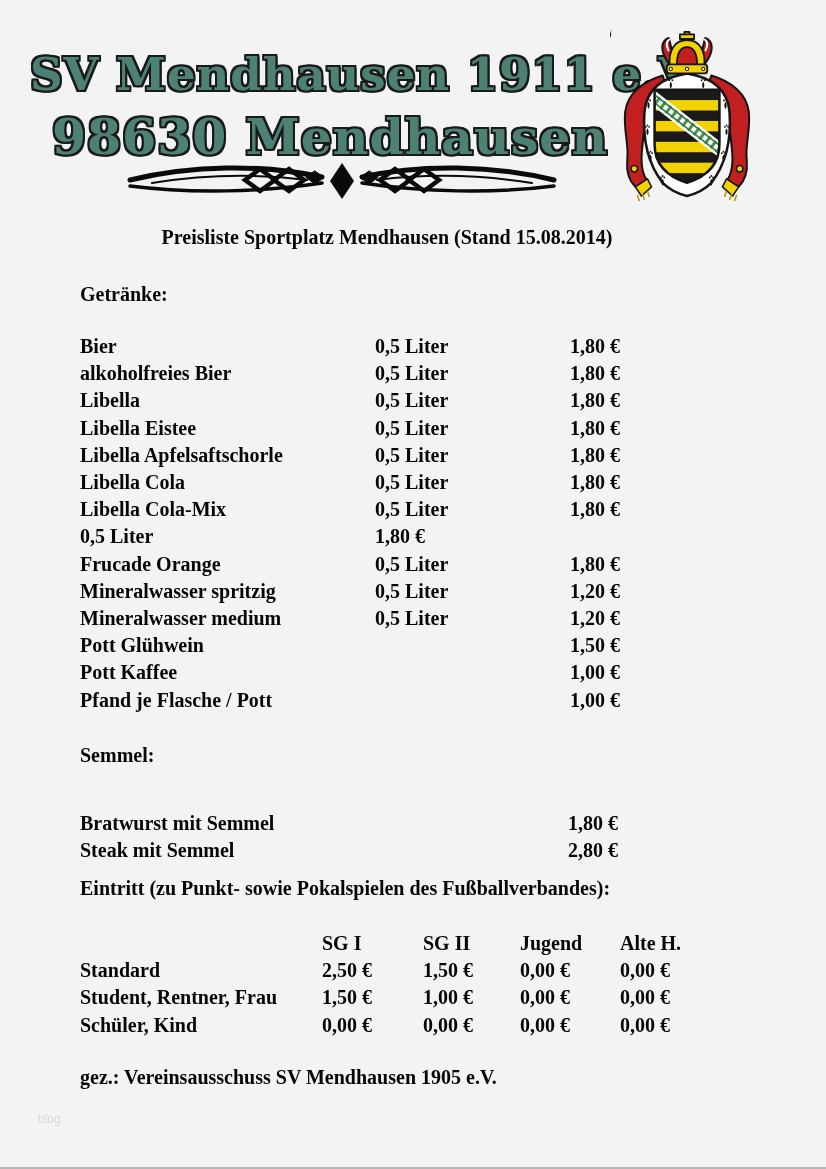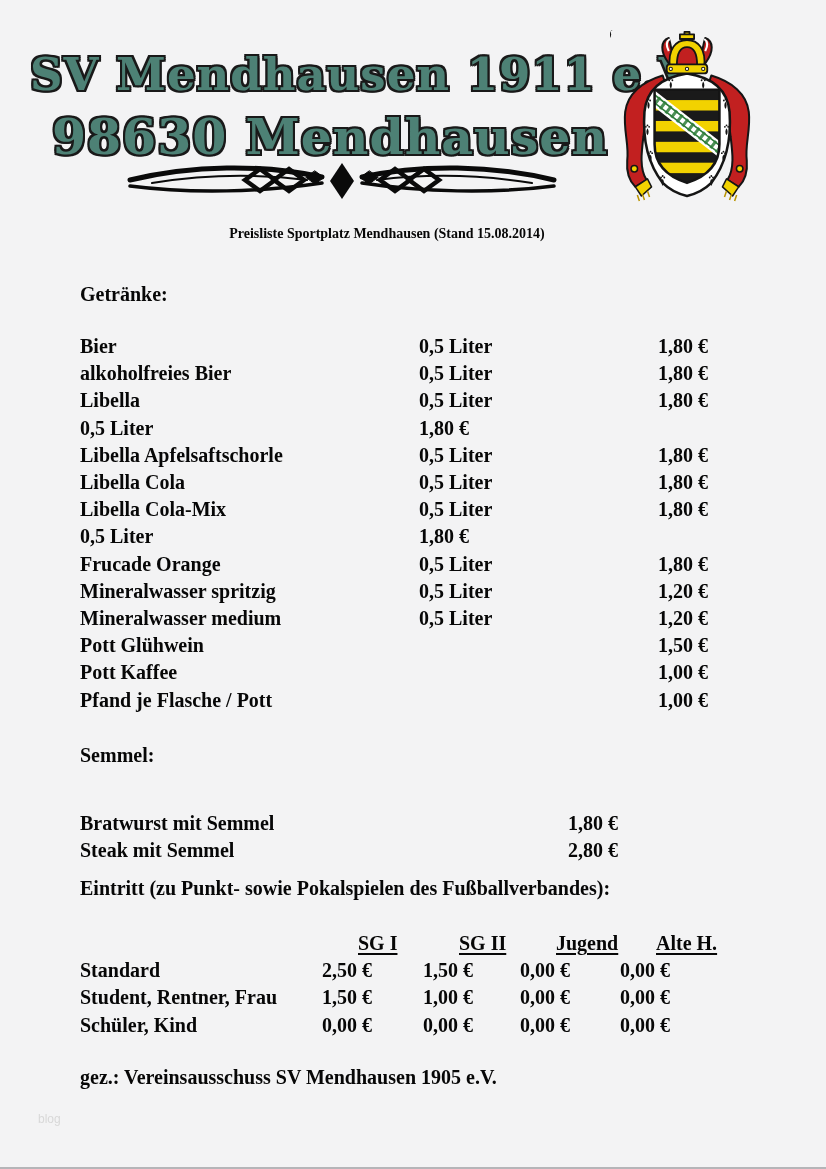--- a/index.html
+++ b/index.html
@@ -23,51 +23,51 @@
        0   -2px 0 #191919, 0    2px 0 #191919;
   }
   .club-name { top:48px; font-size:45px; }
   .club-city { top:108px; font-size:49px; }
   .divider { position:absolute; left:122px; top:161px; width:440px; height:40px; }
   .crest   { position:absolute; left:610px; top:30px; width:154px; height:174px; }
 
   
   .doc-title {
     position:absolute; top:226px; left:0; width:774px; text-align:center;
-    font-size:14px; font-weight:bold;
+    font-size:20px; font-weight:bold;
   }
   .section-heading {
     position:absolute; left:80px; font-size:20px; font-weight:bold;
     text-decoration-thickness:2px; text-underline-offset:3px;
     white-space:nowrap;
   }
   .h-drinks { top:283px; }
   .h-food   { top:744px; }
   .h-admission { top:877px; }
 
   .drinks-list { position:absolute; left:80px; top:333px; width:552px; }
   .drink-row {
     display:grid; grid-template-columns:295px 195px 1fr;
     height:27.2px; align-items:center;
-    font-size:20px; font-weight:bold; white-space:nowrap;gap:44px;
+    font-size:20px; font-weight:bold; white-space:nowrap;
   }
   .food-list { position:absolute; left:80px; top:798px; width:552px;margin-top:12px; }
   .food-row {
     display:grid; grid-template-columns:488px 1fr;
     height:27.2px; align-items:center;
     font-size:20px; font-weight:bold; white-space:nowrap;
   }
 
   .admission-table { position:absolute; left:80px; top:930px; width:710px; }
   .adm-row {
     display:grid; grid-template-columns:242px 101px 97px 100px 1fr;
     height:27.2px; align-items:center;
     font-size:20px; font-weight:bold; white-space:nowrap;
   }
-  .adm-row .col-head { text-decoration:underline; text-decoration-thickness:2px; text-underline-offset:3px;margin-left:36px; }
+  .adm-row .col-head { text-decoration-thickness:2px; text-underline-offset:3px; }
 
   .signature { position:absolute; left:80px; top:1066px; font-size:20px; font-weight:bold; white-space:nowrap; }
   .watermark {
     position:absolute; left:38px; top:1112px;
     font-family:Liberation Sans, sans-serif; font-size:12px; color:#d8d8d8;
   }
 </style>
 </head>
 <body>
 
@@ -163,20 +163,21 @@
       <span>alkoholfreies Bier</span>
       <span>0,5 Liter</span>
       <span>1,80 €</span>
     </div>
       <div class="drink-row">
       <span>Libella</span>
       <span>0,5 Liter</span>
       <span>1,80 €</span>
     </div>
       <div class="drink-row">
+      <span>Libella Eistee</span>
       <span>0,5 Liter</span>
       <span>1,80 €</span>
     </div>
       <div class="drink-row">
       <span>Libella Apfelsaftschorle</span>
       <span>0,5 Liter</span>
       <span>1,80 €</span>
     </div>
       <div class="drink-row">
       <span>Libella Cola</span>

